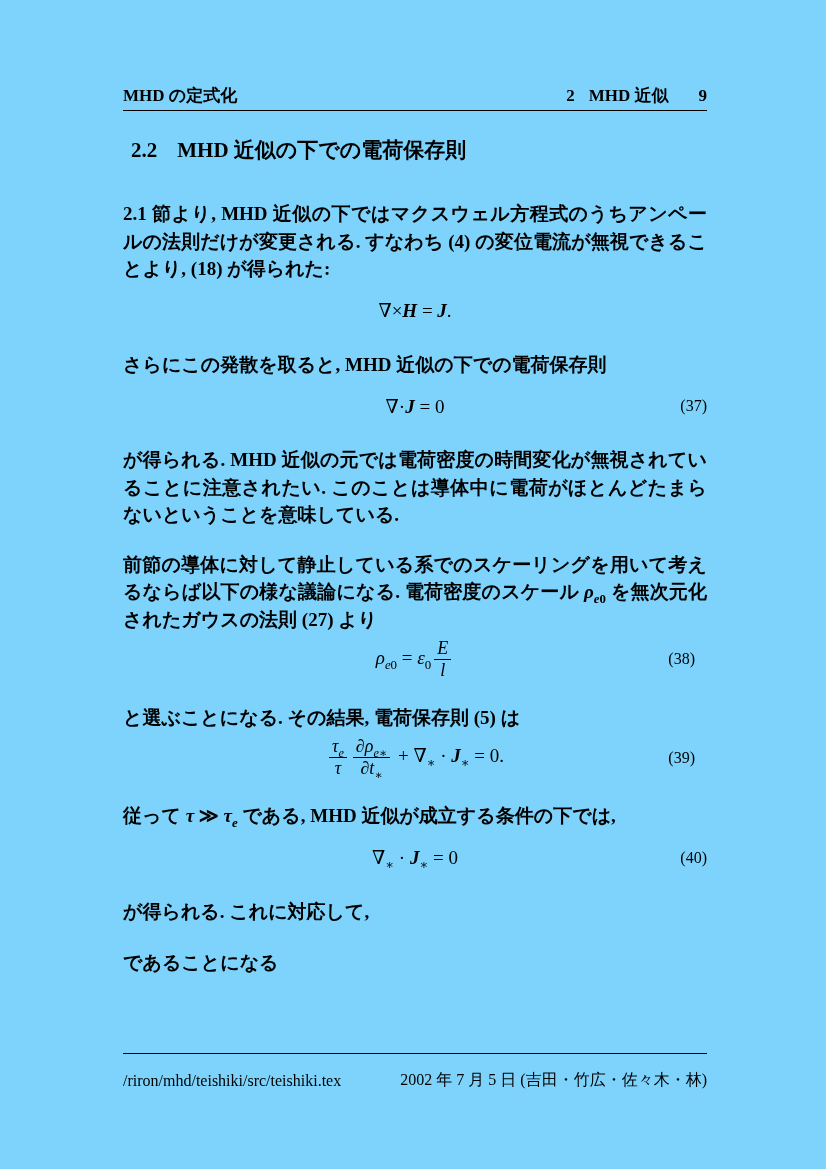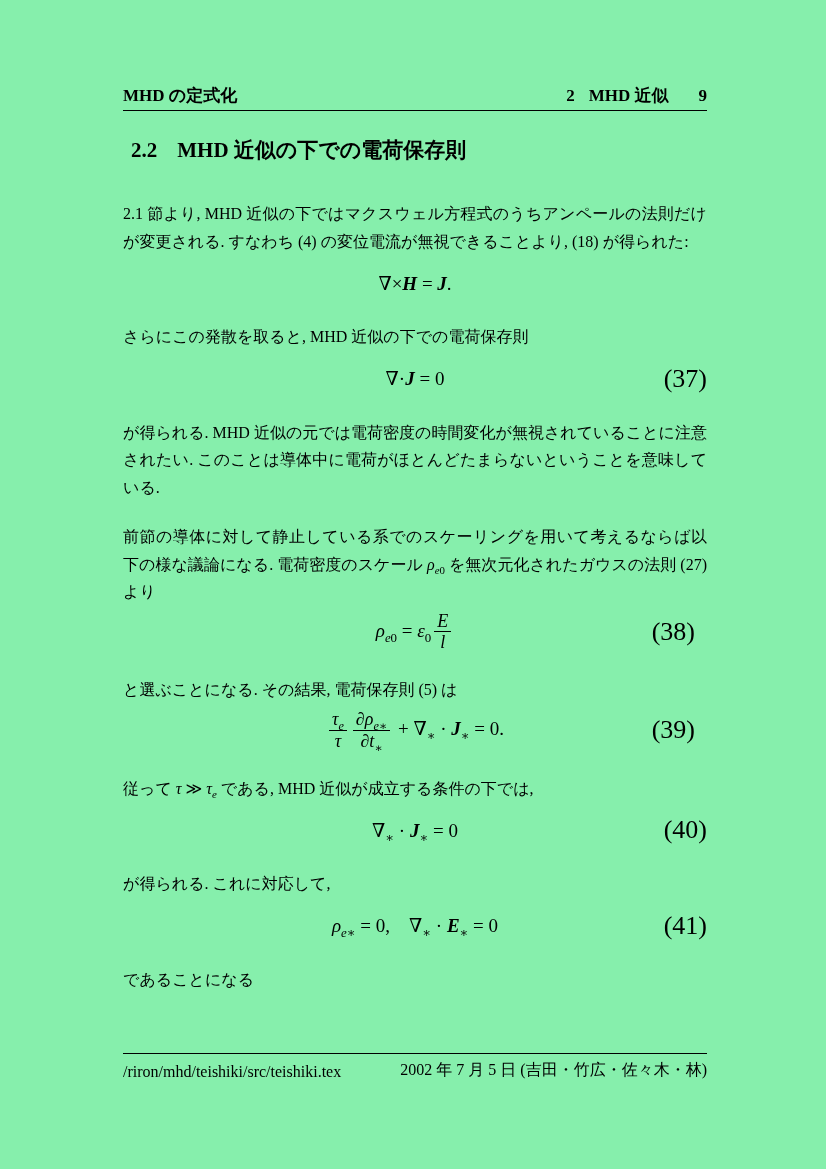--- a/index.html
+++ b/index.html
@@ -1,20 +1,20 @@
 <!DOCTYPE html>
 <html><head>
 <meta charset="utf-8">
 <style>
   html, body { margin: 0; padding: 0; background: #ffffff; }
   .page {
     position: relative;
     width: 826px;
     height: 1169px;
-    background: #86efac;
+    background: #7dd3fc;
     color: #000000;
     font-family: "Liberation Serif", "DejaVu Serif", serif;
     overflow: hidden;
   }
   .content {
     position: absolute;
     left: 123px;
     top: 0;
     width: 584px;
   }
@@ -37,23 +37,24 @@
   .section-heading {
     margin: 25px 0 0 8px;
     font-size: 21px;
     line-height: 28px;
     font-weight: bold;
   }
   .sec-title { margin-left: 20px; }
   
   p.body-par {
     margin: 24px 0 0 0;
-    font-size: 16px;
+    font-size: 19px;
     line-height: 27.5px;
     text-align: justify;
+    font-weight: bold;
   }
   p.first-par { margin-top: 36px; }
   p.para-gap { margin-top: 22px; }
   
   .equation {
     position: relative;
     margin: 12px 0;
     min-height: 32px;
     display: flex;
     align-items: center;
@@ -61,45 +62,45 @@
     font-size: 19px;
   }
   .equation.tight { margin: 6px 12px; }
   .eq-body { text-align: left; }
   .eq-num {
     position: absolute;
     right: 0;
     top: 50%;
     transform: translateY(-50%);
     font-style: normal;
-    font-size: 26px;
+    font-size: 16px;
   }
   sub { font-size: 0.68em; line-height: 0; }
   .frac {
     display: inline-flex;
     flex-direction: column;
     align-items: center;
     vertical-align: middle;
     margin: 0 3px;
     line-height: 1.05;
     font-size: 18px;
   }
   .fnum { display: block; padding: 0 3px 1px 3px; border-bottom: 1px solid #000; }
   .fden { display: block; padding: 1px 3px 0 3px; }
   
   .footer {
     position: absolute;
     left: 123px;
     top: 1053px;
     width: 584px;
     border-top: 1px solid #000;
-    padding-top: 6px;
+    padding-top: 16px;
     display: flex;
     justify-content: space-between;
-    align-items: flex-end;
+    align-items: center;
     font-size: 16px;
   }
 </style>
 </head>
 <body>
 
 <div class="page">
   <div class="content">
 
     <div class="running-header">
@@ -155,24 +156,20 @@
 
     <p class="body-par">従って <i>τ</i> ≫ <i>τ</i><sub><i>e</i></sub> である, MHD 近似が成立する条件の下では,</p>
 
     <div class="equation">
       <span class="eq-body">∇<sub>∗</sub> · <b><i>J</i></b><sub>∗</sub> = 0</span>
       <span class="eq-num">(40)</span>
     </div>
 
     <p class="body-par">が得られる. これに対応して,</p>
 
-    <div class="equation">
-      <span class="eq-body"><i>ρ</i><sub><i>e</i>∗</sub> = 0,&nbsp;&nbsp;&nbsp;&nbsp;∇<sub>∗</sub> · <b><i>E</i></b><sub>∗</sub> = 0</span>
-      <span class="eq-num">(41)</span>
-    </div>
 
     <p class="body-par">であることになる</p>
 
   </div>
 
   <div class="footer">
     <span>/riron/mhd/teishiki/src/teishiki.tex</span>
     <span>2002 年 7 月 5 日 (吉田・竹広・佐々木・林)</span>
   </div>
 </div>

